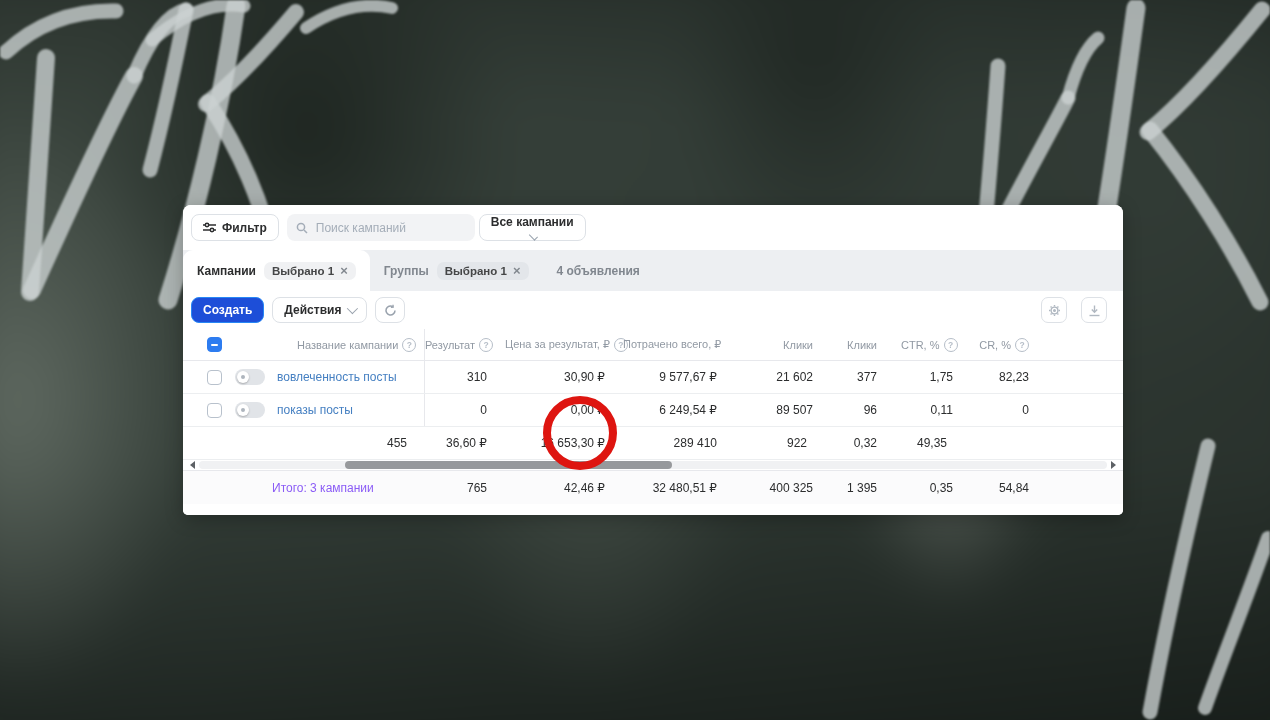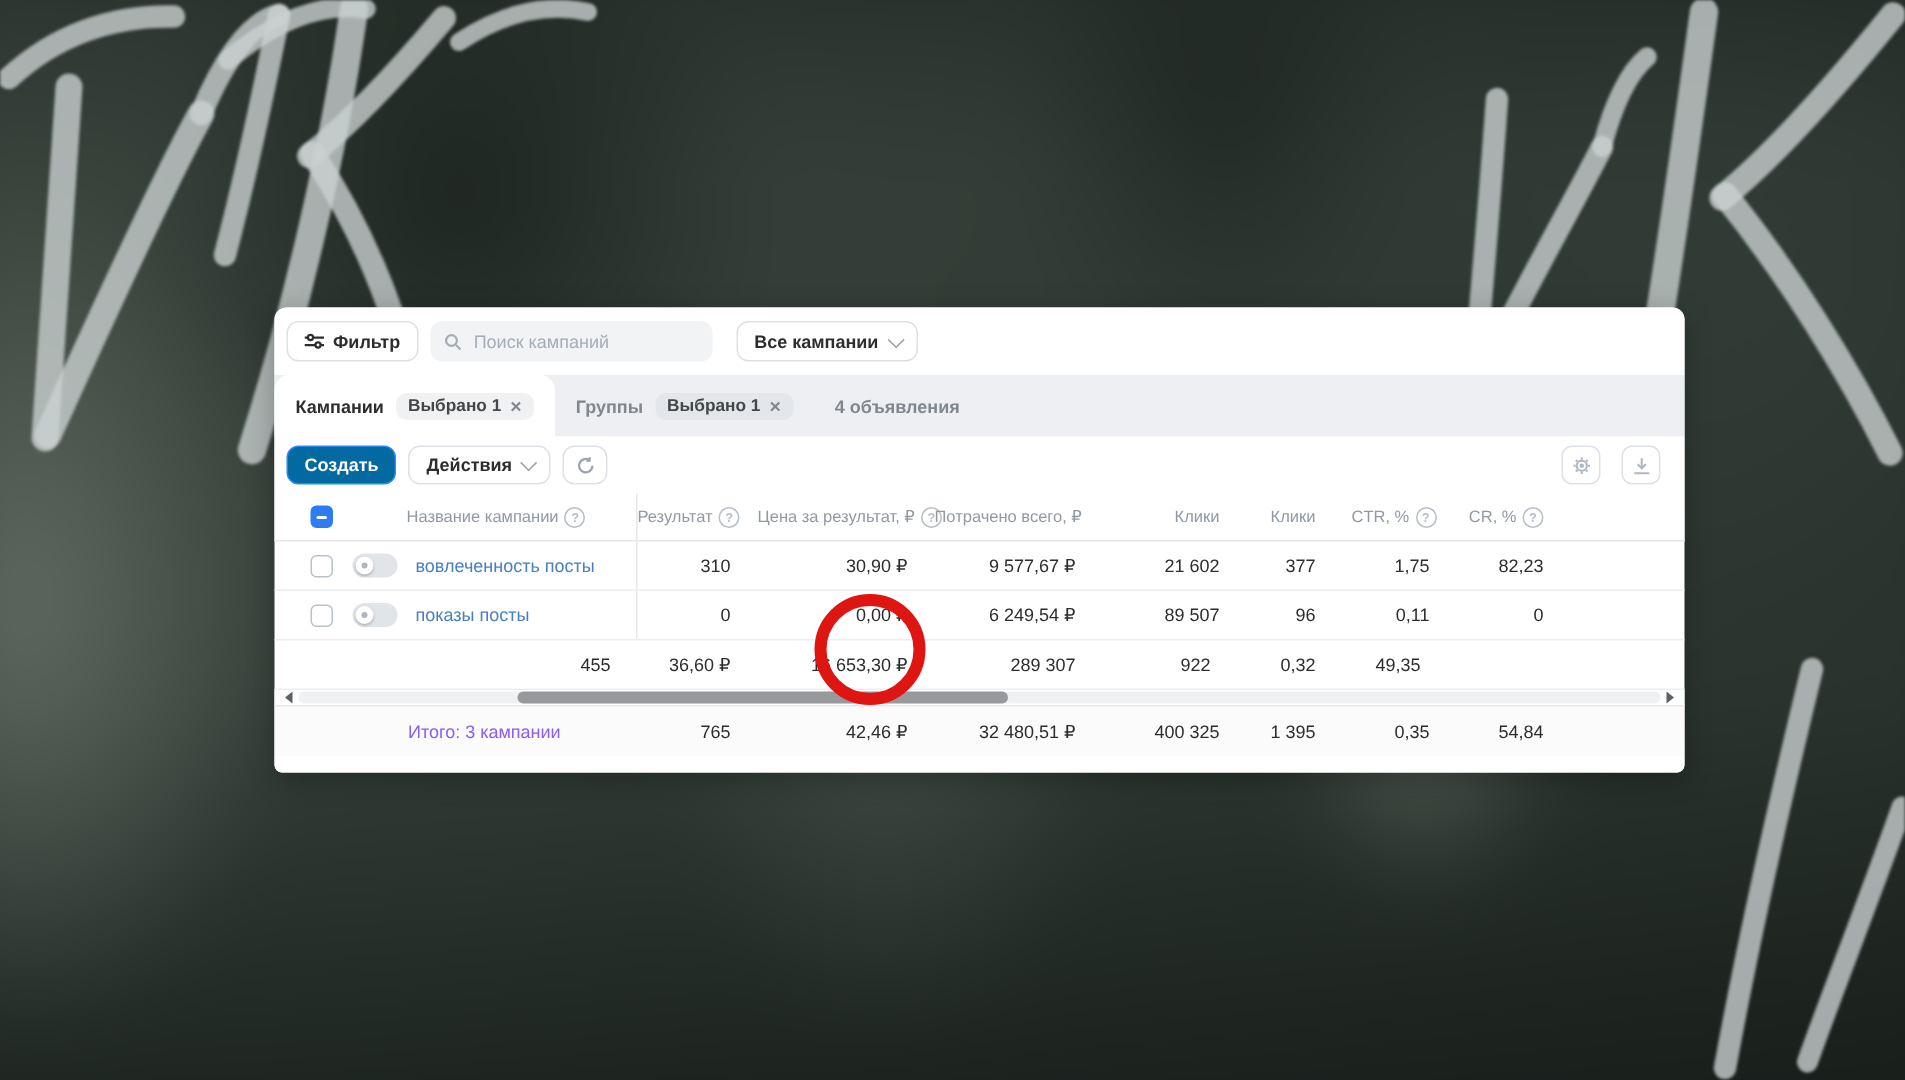--- a/index.html
+++ b/index.html
@@ -27,39 +27,39 @@
   
   .fbar{height:45px;display:flex;align-items:center;padding:0 8px;border-radius:8px 8px 0 0;background:#fff;}
   .btn{display:inline-flex;align-items:center;gap:6px;height:27px;padding:0 11px;
     border:1px solid #dde1e6;border-radius:8px;background:#fff;font-weight:bold;
     font-size:12px;color:#2c2d2e;cursor:pointer;box-sizing:border-box;}
   .search{display:flex;align-items:center;gap:6px;width:188px;height:27px;margin-left:8px;
     background:#f2f3f5;border-radius:8px;padding:0 9px;box-sizing:border-box;}
   .search input{border:0;background:transparent;outline:none;width:100%;font-size:12px;
     font-family:inherit;color:#2c2d2e;}
   .search input::placeholder{color:#a4adb8;}
-  .scope{margin-left:16px;}
+  .scope{margin-left:4px;flex-direction:column;}
   .spacer{flex:1;}
   .chev{width:7px;height:7px;border-right:1.6px solid #99a2ad;border-bottom:1.6px solid #99a2ad;
     transform:rotate(45deg) translateY(-2px);display:inline-block;}
   .datebtn{font-size:11.5px;}
 
   
   .tabs{height:41px;background:#edeff2;display:flex;align-items:stretch;padding-left:0;}
   .tab{display:flex;align-items:center;gap:8px;padding:0 14px;color:#81878f;font-weight:bold;
     cursor:pointer;border-radius:10px 10px 0 0;justify-content:center;}
   .tab.active{background:#fff;color:#2c2d2e;}
   .tab-badge{display:inline-flex;align-items:center;gap:6px;background:#e3e6ea;border-radius:7px;
     padding:3px 8px;font-weight:bold;color:#454647;font-size:11.5px;}
   .tab.active .tab-badge{background:#f0f1f3;}
   .tab-badge .x{color:#82888f;font-size:13px;line-height:10px;cursor:pointer;}
 
   
   .toolbar{height:38px;display:flex;align-items:center;padding:0 8px;background:#fff;}
-  .btn-primary{background:#0369a1;border-color:#2787f5;color:#fff;}
+  .btn-primary{background:#1d4ed8;border-color:#2787f5;color:#fff;}
   .iconbtn{width:30px;justify-content:center;padding:0;color:#99a2ad;}
   .toolbar .btn{margin-right:8px;height:26px;}
   .smallbtn{height:22px;width:26px;justify-content:center;padding:0;margin-left:6px;border-radius:7px;}
 
   
   .grid{display:grid;grid-template-columns:242px 80px 118px 112px 96px 70px 76px 82px 1fr;align-items:center;}
   .thead{height:31px;color:#9199a3;font-size:11px;border-bottom:1px solid #e7e8ec;background:#fff;}
   .trow{height:32px;border-bottom:1px solid #eceef0;}
   .trow:last-of-type{border-bottom:0;}
   .cell-first{display:flex;align-items:center;height:100%;border-right:1px solid #e7e8ec;box-sizing:border-box;}
@@ -77,21 +77,21 @@
     border:solid #fff;border-width:0 2px 2px 0;transform:rotate(40deg);}
   .tgl{width:30px;height:16px;border-radius:9px;background:#e1e4e8;margin-left:13px;position:relative;
     cursor:pointer;flex:0 0 auto;}
   .tgl .knob{position:absolute;top:2px;left:2px;width:12px;height:12px;border-radius:50%;background:#fff;
     box-shadow:0 1px 2px rgba(0,0,0,.25);}
   .tgl .knob::after{content:"";position:absolute;left:4px;top:4px;width:4px;height:4px;border-radius:50%;background:#aeb5bd;}
   .tgl.on{background:#3a85f4;}
   .tgl.on .knob{left:16px;}
   .tgl.on .knob::after{display:none;}
   .cname{margin-left:12px;color:#4680c2;cursor:pointer;white-space:nowrap;}
-  .hname{margin-left:49px;}
+  .hname{margin-left:75px;}
 
   
   .hscroll{height:10px;position:relative;background:#fff;}
   .hs-track{position:absolute;left:16px;right:16px;top:1px;height:8px;background:#f0f1f3;border-radius:4px;}
   .hs-thumb{position:absolute;left:146px;width:327px;top:0;height:8px;background:#97999c;border-radius:4px;cursor:grab;}
   .hs-arrow{position:absolute;top:1px;width:0;height:0;border-top:4px solid transparent;border-bottom:4px solid transparent;cursor:pointer;}
   .hs-left{left:7px;border-right:5px solid #5d6165;}
   .hs-right{right:7px;border-left:5px solid #5d6165;}
 
   
@@ -290,21 +290,21 @@
       <div class="num pr24">96</div>
       <div class="num pr24">0,11</div>
       <div class="num pr30">0</div>
       <div></div>
     </div>
 
     <div class="grid trow">
       <div class="num">455</div>
       <div class="num">36,60 ₽</div>
       <div class="num">16 653,30 ₽</div>
-      <div class="num">289 307</div>
+      <div class="num">289 410</div>
       <div class="num pr24">922</div>
       <div class="num pr24">0,32</div>
       <div class="num pr30">49,35</div>
       <div></div>
     </div>
 
     <div class="hscroll">
       <span class="hs-arrow hs-left"></span>
       <div class="hs-track">
         <div class="hs-thumb"></div>

